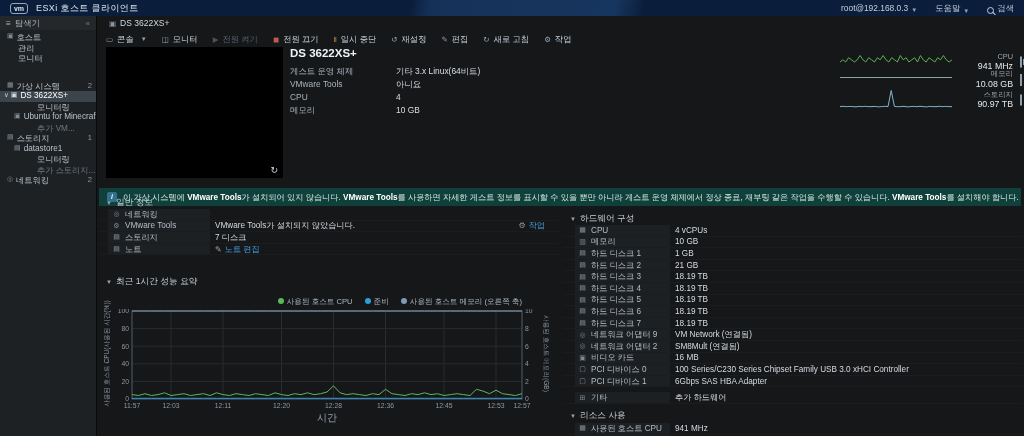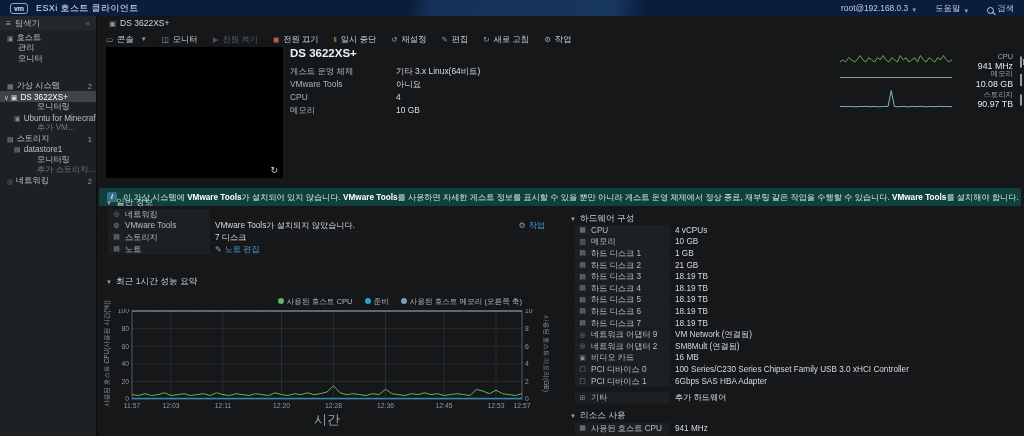--- a/index.html
+++ b/index.html
@@ -18,21 +18,21 @@
 .hcaret{font-size:6px;color:#8fa2b8;margin-left:3px}
 .mag{width:7px;height:7px;border:1px solid #c3cedb;border-radius:50%;position:relative;display:inline-block;margin-right:3px}
 .mag:after{content:"";position:absolute;width:4px;height:1px;background:#c3cedb;transform:rotate(45deg);right:-3px;bottom:-1px}
 .hitem{display:flex;align-items:flex-end}
 
 
 .sidebar{position:absolute;left:0;top:16px;width:97px;bottom:0;background:#1e2124;border-right:1px solid #0a0a0a}
 .nav-head{height:14px;display:flex;align-items:center;padding:0 6px;color:#aeb9c2;background:#24282b;font-size:8.4px;gap:4px}
 .nav-head .pin{margin-left:auto;color:#6d7984;font-size:8px}
 .nav-list{margin-top:2px}
-.nav-item{height:10.5px;display:flex;align-items:flex-end;font-size:8.2px;color:#b9c2ca;padding-right:4px;white-space:nowrap;overflow:hidden;cursor:pointer}
+.nav-item{height:10.5px;display:flex;align-items:flex-start;font-size:8.2px;color:#b9c2ca;padding-right:4px;white-space:nowrap;overflow:hidden;cursor:pointer}
 .nav-item .ico{font-size:7px;color:#7e8b96;margin-right:3px;flex:none}
 .nav-item .exp{font-size:6.5px;color:#cfd8de;margin-right:2px;flex:none}
 .nav-count{margin-left:auto;color:#8d99a3;font-size:7.5px}
 .pl7{padding-left:7px}.pl14{padding-left:14px}.pl18{padding-left:18px}.pl25{padding-left:37px}.pl4{padding-left:4px}
 .nav-item.sel{background:#3d454c;color:#fff}
 .nav-item.sel .ico{color:#d6dee4}
 .dim{color:#6d7780}
 .gap-top{margin-top:17px}
 
 
@@ -91,21 +91,21 @@
 .pencil{color:#9aa5ad;font-size:8px;margin-right:3px}
 .mt6{margin-top:5px}
 
 
 .legend{display:flex;justify-content:flex-end;gap:12px;padding-right:37px;font-size:7.6px;color:#aeb9c2;margin-top:9px;height:10px;align-items:center}
 .ldot{width:6px;height:6px;border-radius:50%;display:inline-block;margin-right:3px}
 .chart-wrap{position:relative;height:118px;margin-top:2px}
 .ylab{position:absolute;width:120px;text-align:center;font-size:6.6px;color:#8d99a3;top:40px}
 .ylab-l{left:-52px;transform:rotate(-90deg)}
 .ylab-r{left:386px;transform:rotate(90deg)}
-.xlab{position:absolute;left:33px;width:390px;text-align:center;top:102px;font-size:13px;color:#9aa5ad}
+.xlab{position:absolute;left:33px;width:390px;text-align:center;top:102px;font-size:10px;color:#9aa5ad}
 </style>
 </head>
 <body>
 
 <div id="app">
 
   <div class="hdr">
     <span class="logo">vm</span>
     <span class="hdr-title">ESXi 호스트 클라이언트</span>
     <span class="hdr-right">

